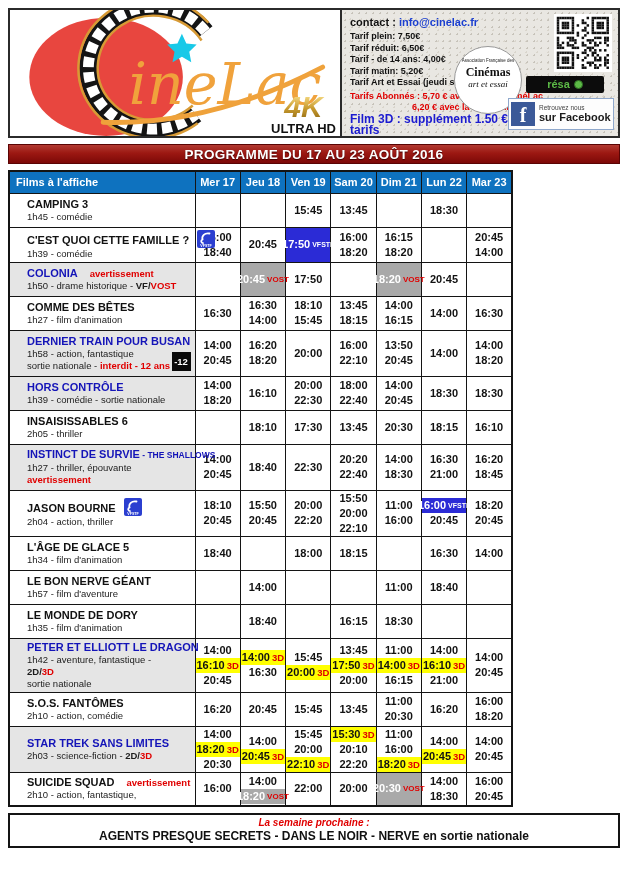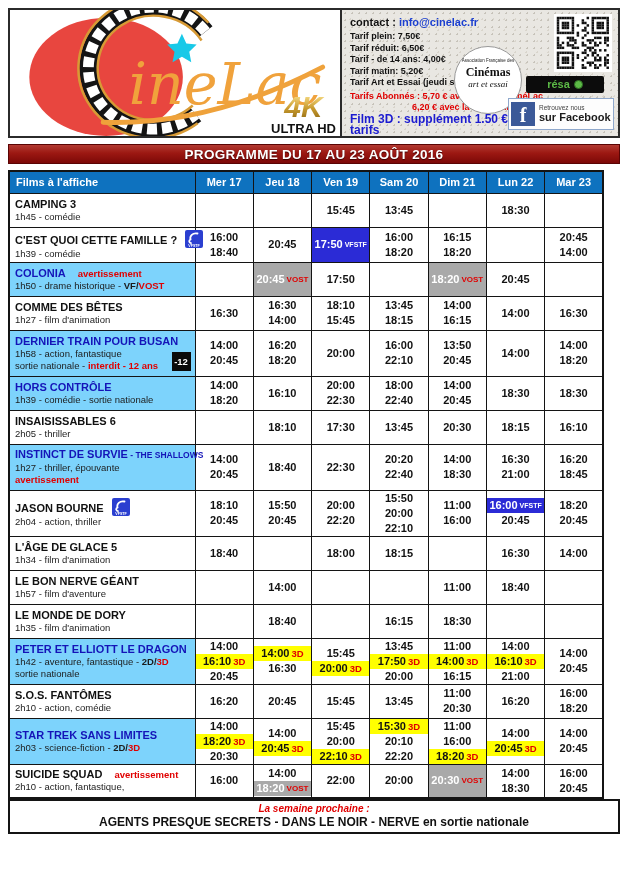--- a/index.html
+++ b/index.html
@@ -43,27 +43,27 @@
         font-weight:bold;font-size:20px;text-align:center;line-height:26px;flex:0 0 24px;}
   .fb-txt{padding-left:4px;line-height:1.05;}
   .fb-l1{display:block;font-size:6.5px;color:#444;}
   .fb-l2{display:block;font-size:11px;font-weight:bold;color:#1a1a1a;}
   
   .title-bar{margin-top:6px;height:20px;border:1px solid #5a0404;
      background:linear-gradient(180deg,#b23a32 0%,#9c1812 45%,#7c0807 100%);
      color:#fff;font-weight:bold;font-size:13.5px;letter-spacing:.3px;
      display:flex;align-items:center;justify-content:center;text-shadow:0 1px 1px #3a0000;}
   
-  table.schedule{margin-top:6px;width:596px;border-collapse:collapse;table-layout:fixed;
+  table.schedule{margin-top:6px;width:505px;border-collapse:collapse;table-layout:fixed;
                  border:2px solid #141414;}
   .schedule th,.schedule td{border:1.5px solid #141414;}
   .schedule thead th{background:#0e72bf;color:#fff;font-size:11px;font-weight:bold;height:22px;padding:0;}
   .schedule thead th.films-h{text-align:left;padding-left:6px;}
-  td.film-cell{padding:2px 5px;position:relative;background:#fff;vertical-align:middle;}
-  td.film-cell.alt{background:#7dd3fc;}
+  td.film-cell{padding:2px 17px;position:relative;background:#fff;vertical-align:middle;}
+  td.film-cell.alt{background:#e5e5e5;}
   .f-title{font-size:11px;font-weight:bold;color:#111;line-height:13px;white-space:nowrap;}
   .f-title .name.blue{color:#1414b8;}
   .f-title .suffix{font-size:8.5px;color:#1414b8;}
   .f-title .note{color:#e00000;font-size:9.5px;margin-left:12px;}
   .f-det{font-size:9.5px;color:#1c1c1c;line-height:12px;}
   .f-det .seg-b{font-weight:bold;}
   .f-det .seg-r{font-weight:bold;color:#e00000;}
   .icon-vfstf{display:inline-block;width:18px;height:18px;vertical-align:-4px;margin-left:8px;
               background:#2b3fd0;border-radius:2px;position:relative;}
   .icon-m12{position:absolute;right:4px;bottom:5px;width:19px;height:19px;background:#0a0a0a;border-radius:0;
@@ -78,21 +78,21 @@
   .time-line.hl-yellow{background:#ffff00;}
   .time-line.hl-gray{background:#a9a9a9;}
   .time-line.hl-gray .t{color:#fff;}
   .time-line.hl-blue{background:#2b2bd6;}
   .time-line.hl-blue .t{color:#fff;}
   td.solo-gray{background:#a9a9a9;}
   td.solo-gray .t{color:#fff;}
   td.solo-blue{background:#2b2bd6;}
   td.solo-blue .t{color:#fff;}
   
-  .footer-box{margin-top:0;border:2px solid #141414;text-align:center;padding:2px 0 3px 0;background:#fff;}
+  .footer-box{margin-top:6px;border:2px solid #141414;text-align:center;padding:2px 0 3px 0;background:#fff;}
   .fw-1{color:#e00000;font-weight:bold;font-style:italic;font-size:10px;line-height:12px;}
   .fw-2{color:#111;font-weight:bold;font-size:12px;line-height:14px;}
 </style>
 </head>
 <body>
 
 <div class="page">
 
   <div class="header-box">
     <div class="logo-pane">

